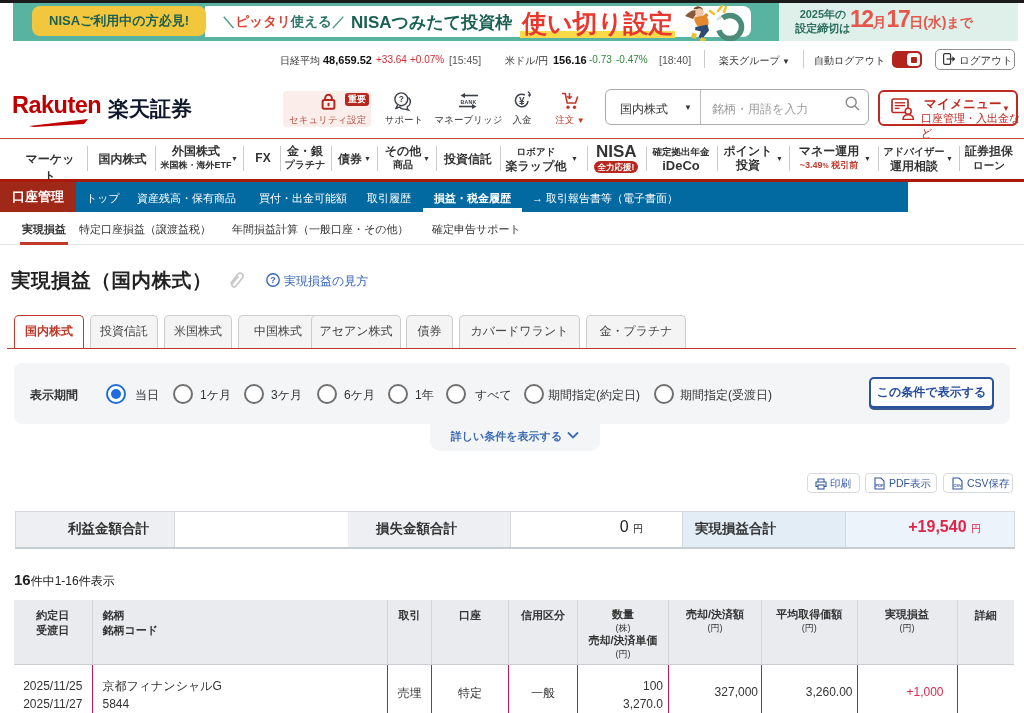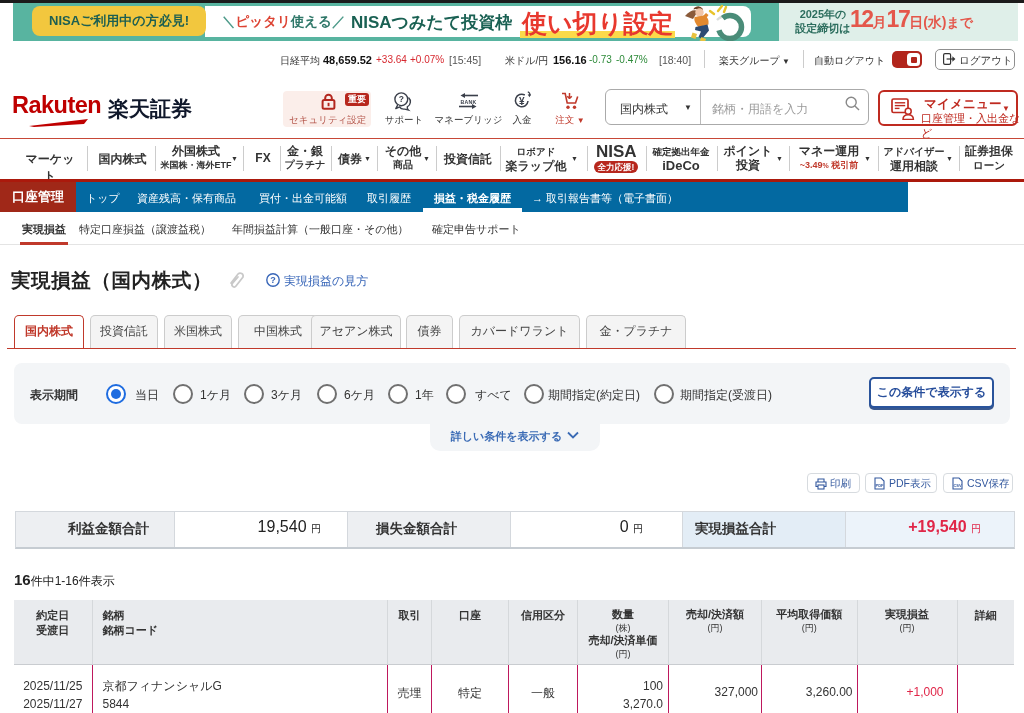--- a/index.html
+++ b/index.html
@@ -319,21 +319,20 @@
 <div class="abtn a" style="left:865px;width:72px;"><svg style="position:absolute;left:8px;top:3px" width="11" height="13" viewBox="0 0 11 13">
       <path d="M1 1 h6 l3 3 v8 h-9 z" fill="none" stroke="#33589e" stroke-width="1.1"></path>
       <text x="5.5" y="9.5" font-size="4" font-weight="bold" fill="#33589e" text-anchor="middle">PDF</text>
     </svg><span style="margin-left:23px;">PDF表示</span></div>
 <div class="abtn a" style="left:943px;width:70px;"><svg style="position:absolute;left:8px;top:3px" width="11" height="13" viewBox="0 0 11 13">
       <path d="M1 1 h6 l3 3 v8 h-9 z" fill="none" stroke="#33589e" stroke-width="1.1"></path>
       <text x="5.5" y="9.5" font-size="4" font-weight="bold" fill="#33589e" text-anchor="middle">CSV</text>
     </svg><span style="margin-left:23px;">CSV保存</span></div>
 <div id="summary" class="a">
   <div class="c lab" style="left:0;width:159px;padding-left:27px;text-align:center;">利益金額合計</div>
-  <div class="c val" style="left:159px;width:173px;padding-right:26px;">19,540 <span class="yen">円</span></div>
   <div class="c lab" style="left:332px;width:163px;padding-left:28px;">損失金額合計</div>
   <div class="c val" style="left:495px;width:172px;padding-right:39px;">0 <span class="yen">円</span></div>
   <div class="c lab" style="left:667px;width:163px;background:#e3edf6;padding-left:12px;">実現損益合計</div>
   <div class="c val" style="left:830px;width:168px;padding-right:33px;background:#ecf3fa;border-right:none;"><span class="bold" style="color:#e02648">+19,540</span> <span class="yen" style="color:#e02648">円</span></div>
 </div>
 <div id="count" class="a"><span class="bold" style="font-size:15px">16</span>件中1-16件表示</div>
 <div id="dtable" class="a">
   <div class="hd" style="left:0;width:78.5px;padding-top:8px;line-height:15px;">約定日<br>受渡日</div>
   <div class="hd" style="left:78.5px;width:295.5px;padding-top:8px;line-height:15px;text-align:left;padding-left:10px;">銘柄<br>銘柄コード</div>
   <div class="hd" style="left:374px;width:44px;padding-top:8px;">取引</div>

